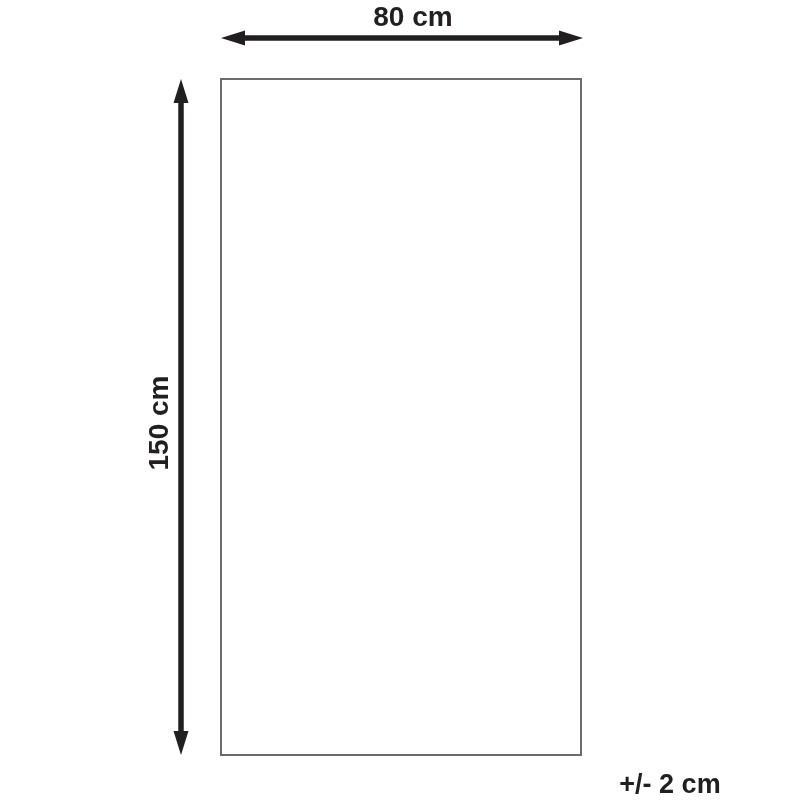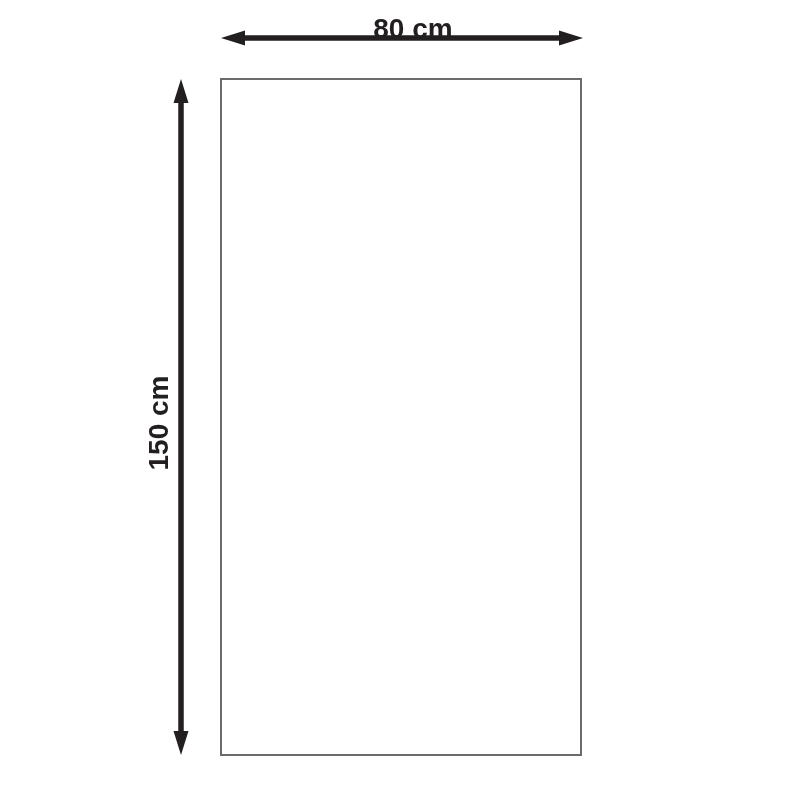--- a/index.html
+++ b/index.html
@@ -51,21 +51,21 @@
     position: absolute;
     color: var(--arrow);
     font-weight: bold;
     font-size: 28px;
     line-height: 30px;
     white-space: nowrap;
     text-align: center;
   }
   .width-label {
     left: 232px;
-    top: 14px;
+    top: 2px;
     width: 362px;
   }
   .height-label {
     left: 99px;
     top: 408px;
     width: 120px;
     height: 30px;
     transform: rotate(-90deg);
   }
   .tolerance-label {
@@ -91,14 +91,15 @@
   <svg class="dim-arrow v-arrow" viewBox="0 0 20 676" xmlns="http://www.w3.org/2000/svg" aria-hidden="true">
     <polygon points="10,0 2.5,24 17.5,24" fill="currentColor"></polygon>
     <polygon points="10,676 2.5,652 17.5,652" fill="currentColor"></polygon>
     <line x1="10" y1="18" x2="10" y2="658" stroke="currentColor" stroke-width="5.5"></line>
   </svg>
 
   <div class="dim-label width-label">80 cm</div>
 
   <div class="dim-label height-label">150 cm</div>
 
+  <div class="dim-label tolerance-label">+/- 2 cm</div>
 
 </div>
 
 </body></html>

